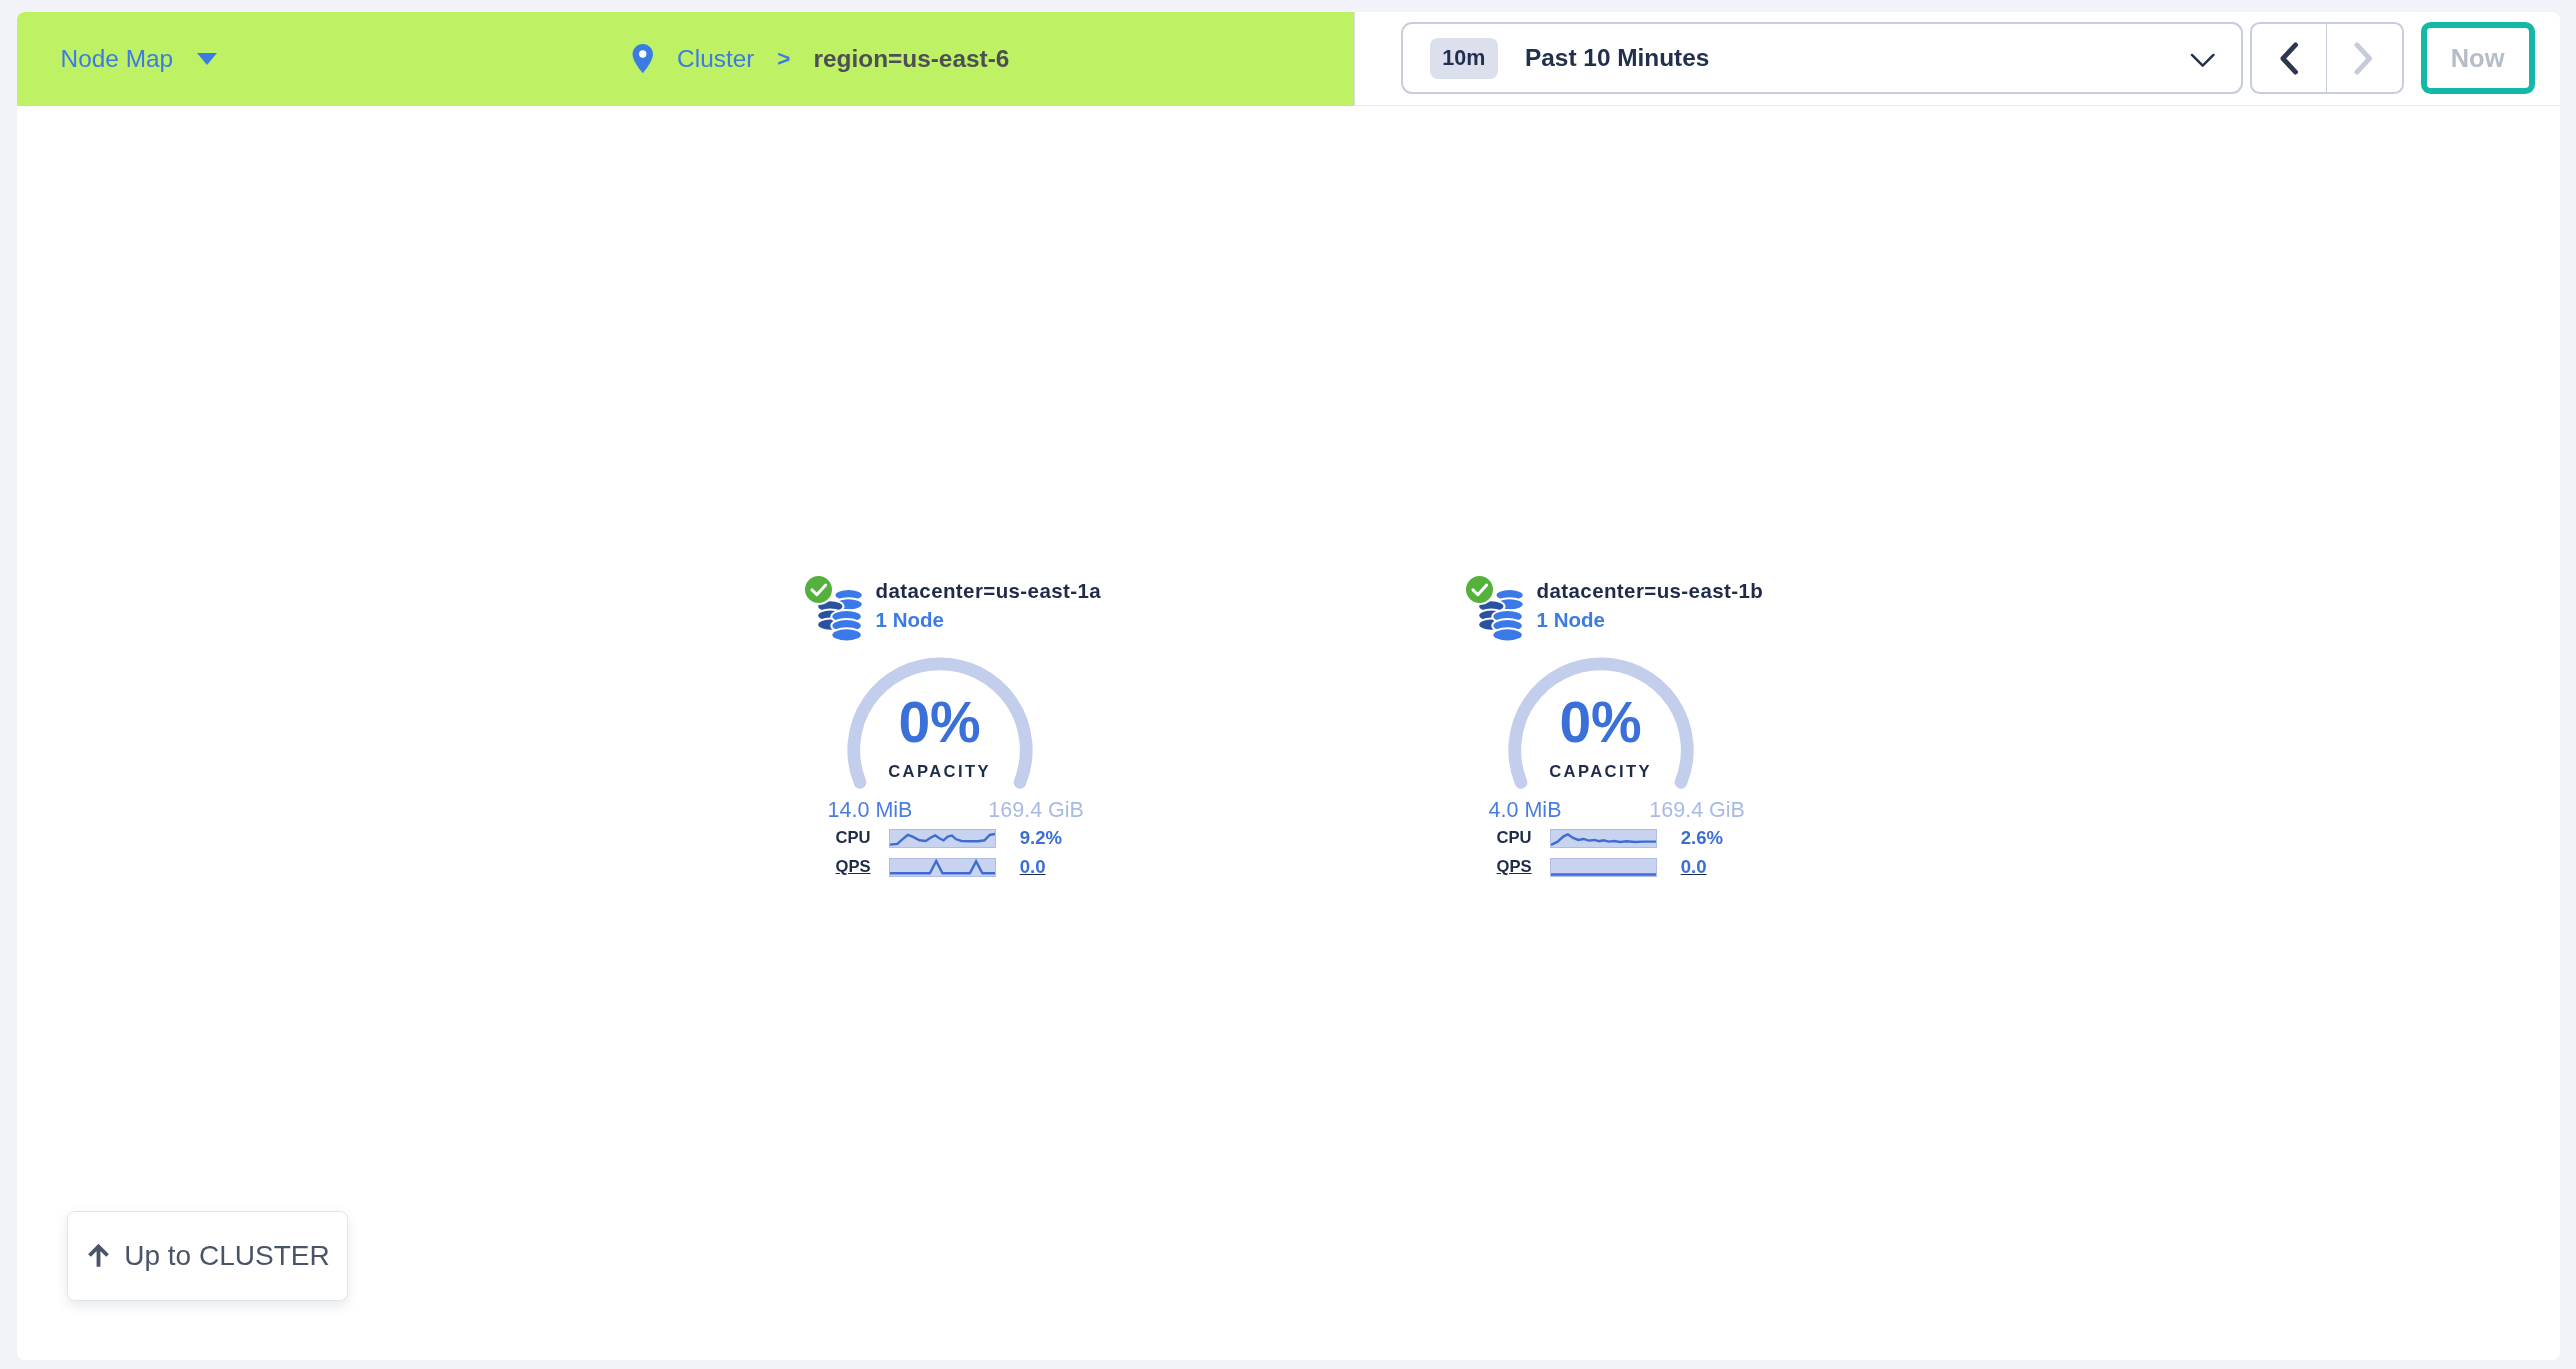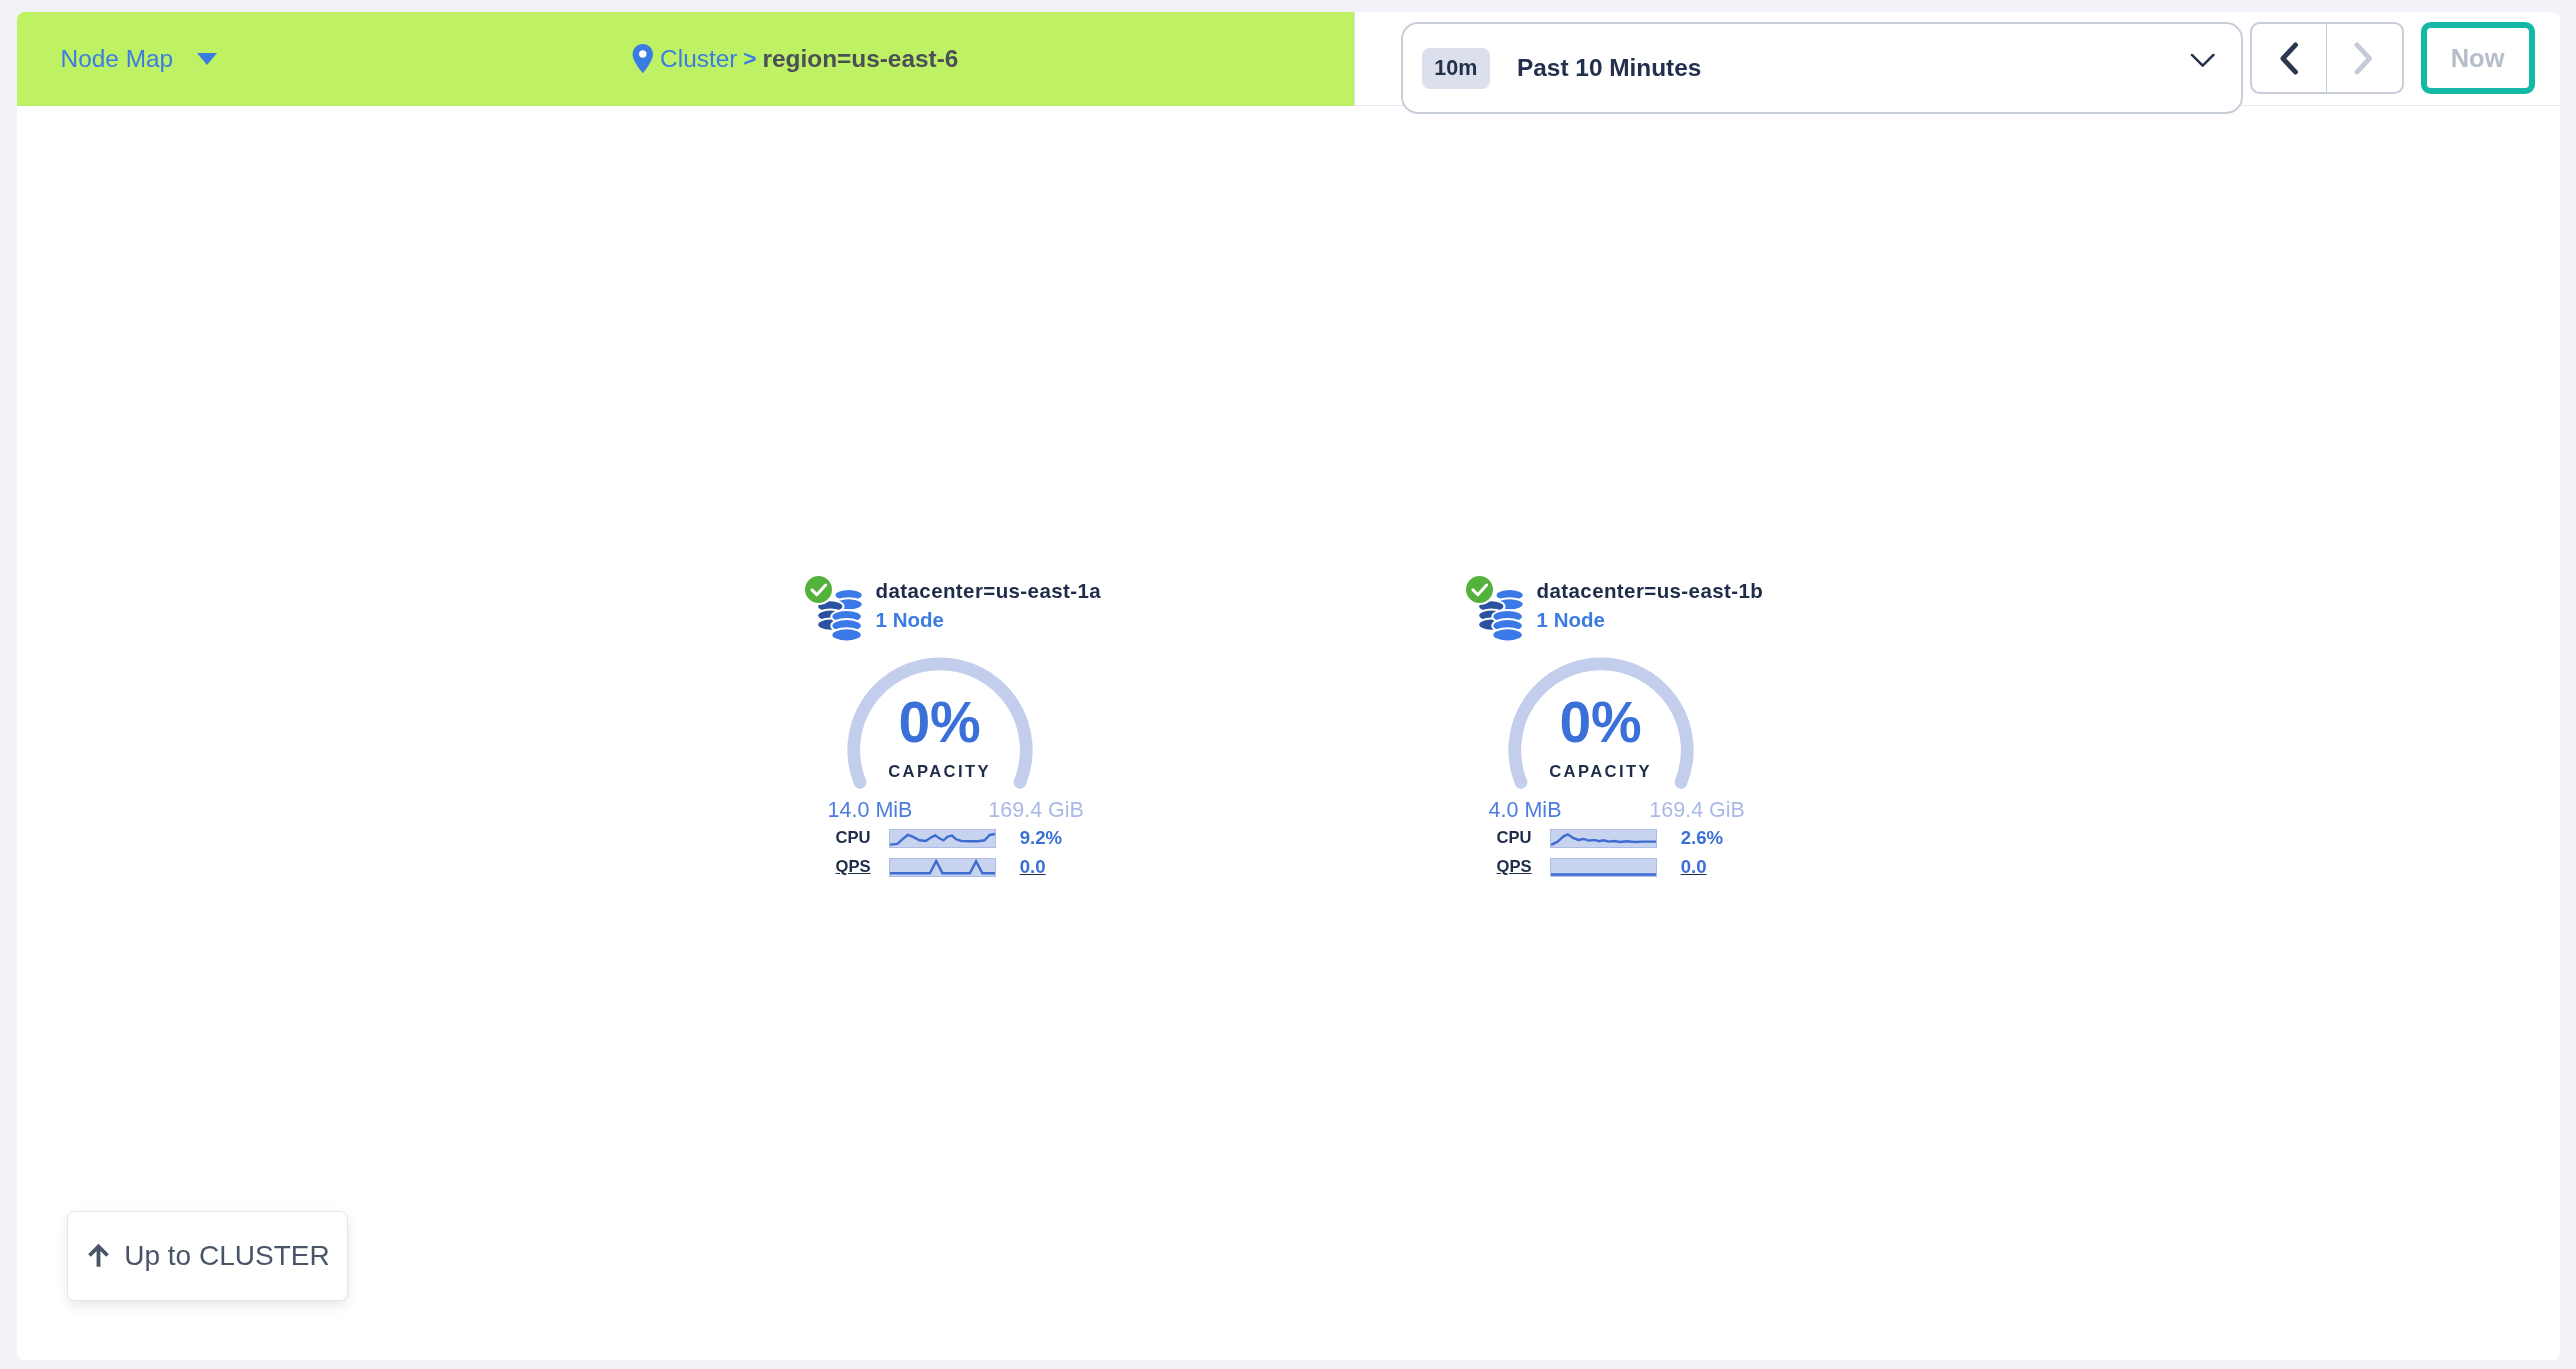--- a/index.html
+++ b/index.html
@@ -24,28 +24,28 @@
     position:absolute; left:0; top:0; width:1338px; height:94px;
     border-right:1px solid #d9dde8; border-radius:7.8px 0 0 0; background:#bef264;
   }
   .vcenter { position:absolute; top:0; height:94px; display:flex; align-items:center; }
   #view-dropdown { left:44px; gap:23.5px; cursor:pointer; }
   #view-dropdown .vlabel { font-size:24.4px; color:#3b7ce2; }
   .caret-down {
     width:0; height:0; border-left:10.8px solid transparent;
     border-right:10.8px solid transparent; border-top:12.7px solid #3b7ce2;
   }
-  #breadcrumb { left:614px; gap:6px; }
+  #breadcrumb { left:614px; gap:23px; }
   #breadcrumb .crumb-link { font-size:24.4px; color:#3b7ce2; cursor:pointer; }
   #breadcrumb .crumb-sep  { font-size:22.5px; color:#3b7ce2; font-weight:700; }
   #breadcrumb .crumb-current { font-size:24.4px; color:#4c4f56; font-weight:700; }
   #time-dropdown {
-    position:absolute; left:1384px; top:10.8px; width:842px; height:92px;
-    border:2px solid #c7ceda; border-radius:17px; background:#fff;
-    display:flex; align-items:center; padding-left:19px; cursor:pointer;
+    position:absolute; left:1384px; top:10.8px; width:842px; height:72px;
+    border:2px solid #c7ceda; border-radius:11px; background:#fff;
+    display:flex; align-items:center; padding-left:27px; cursor:pointer;
   }
   #time-badge {
     background:#dce0ed; border-radius:7.8px; padding:7.8px 12.7px;
     font-size:21.5px; font-weight:700; color:#22304e;
   }
   #time-label { margin-left:27px; font-size:24.4px; font-weight:700; color:#22304e; }
   #time-chevron { position:absolute; right:25.4px; top:29px; }
   #time-stepper {
     position:absolute; left:2233px; top:10.8px; width:154px; height:72px;
     border:2px solid #c7ceda; border-radius:9.8px; background:#fff; display:flex;

